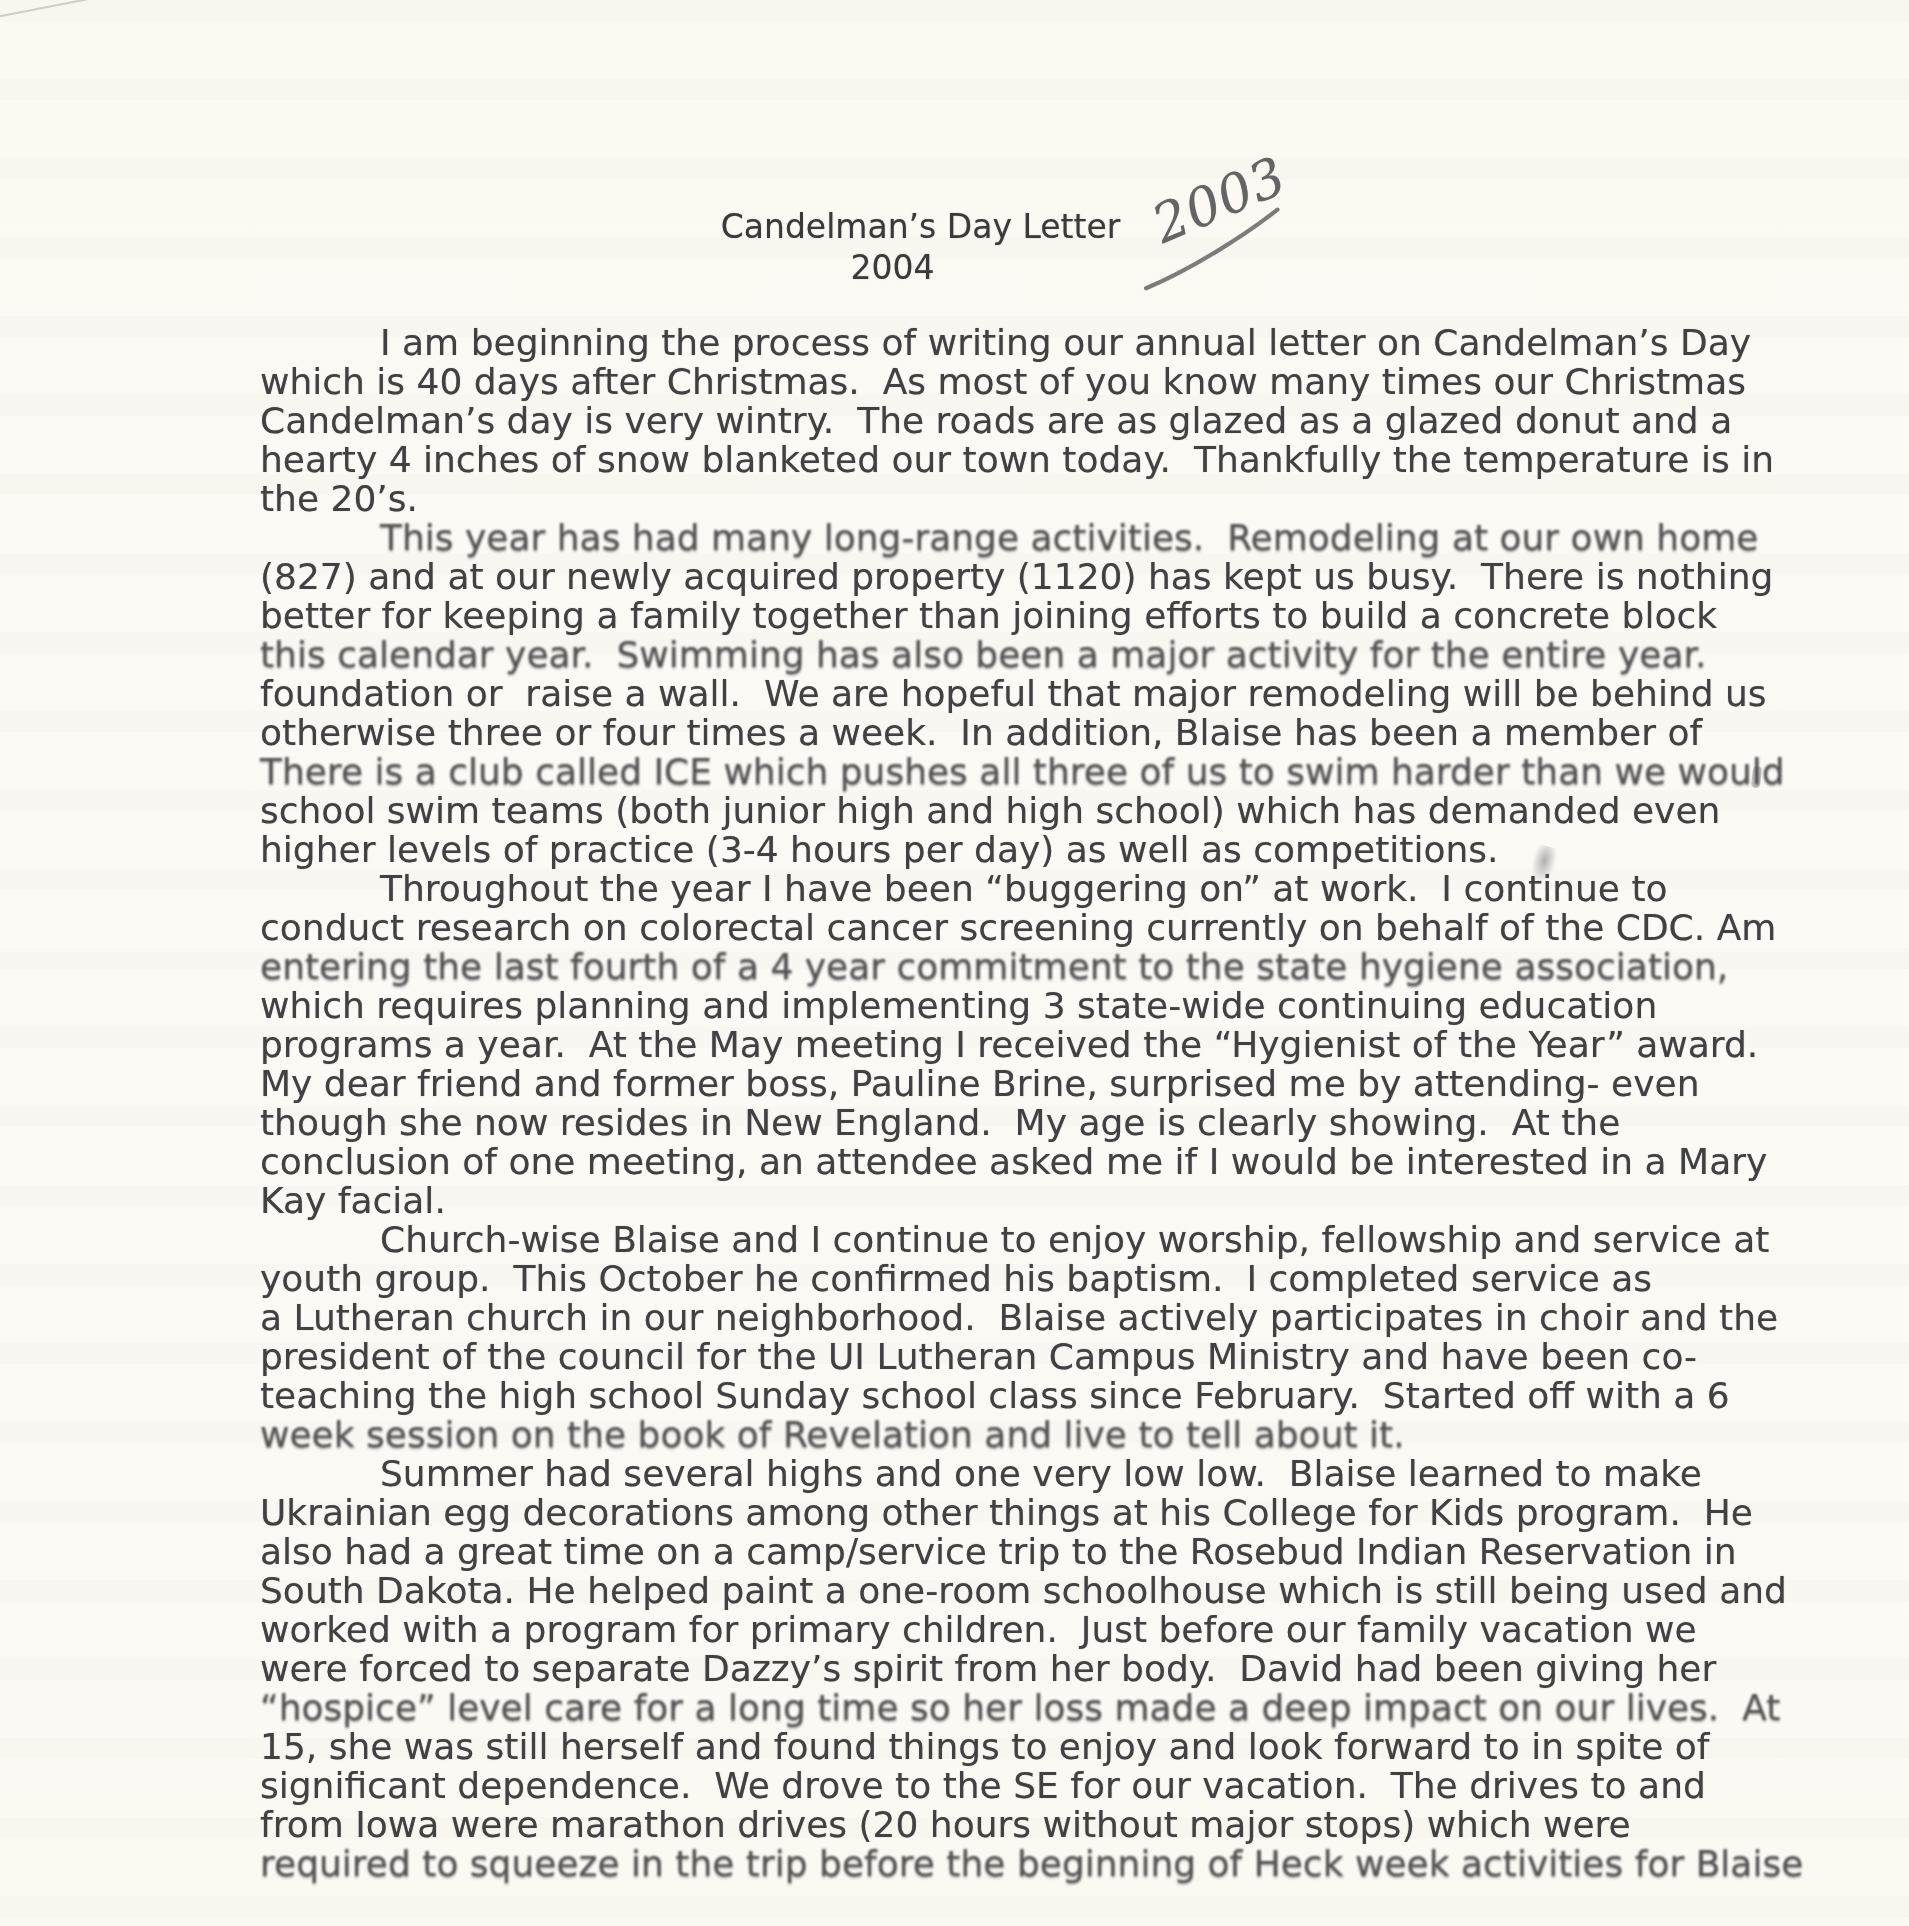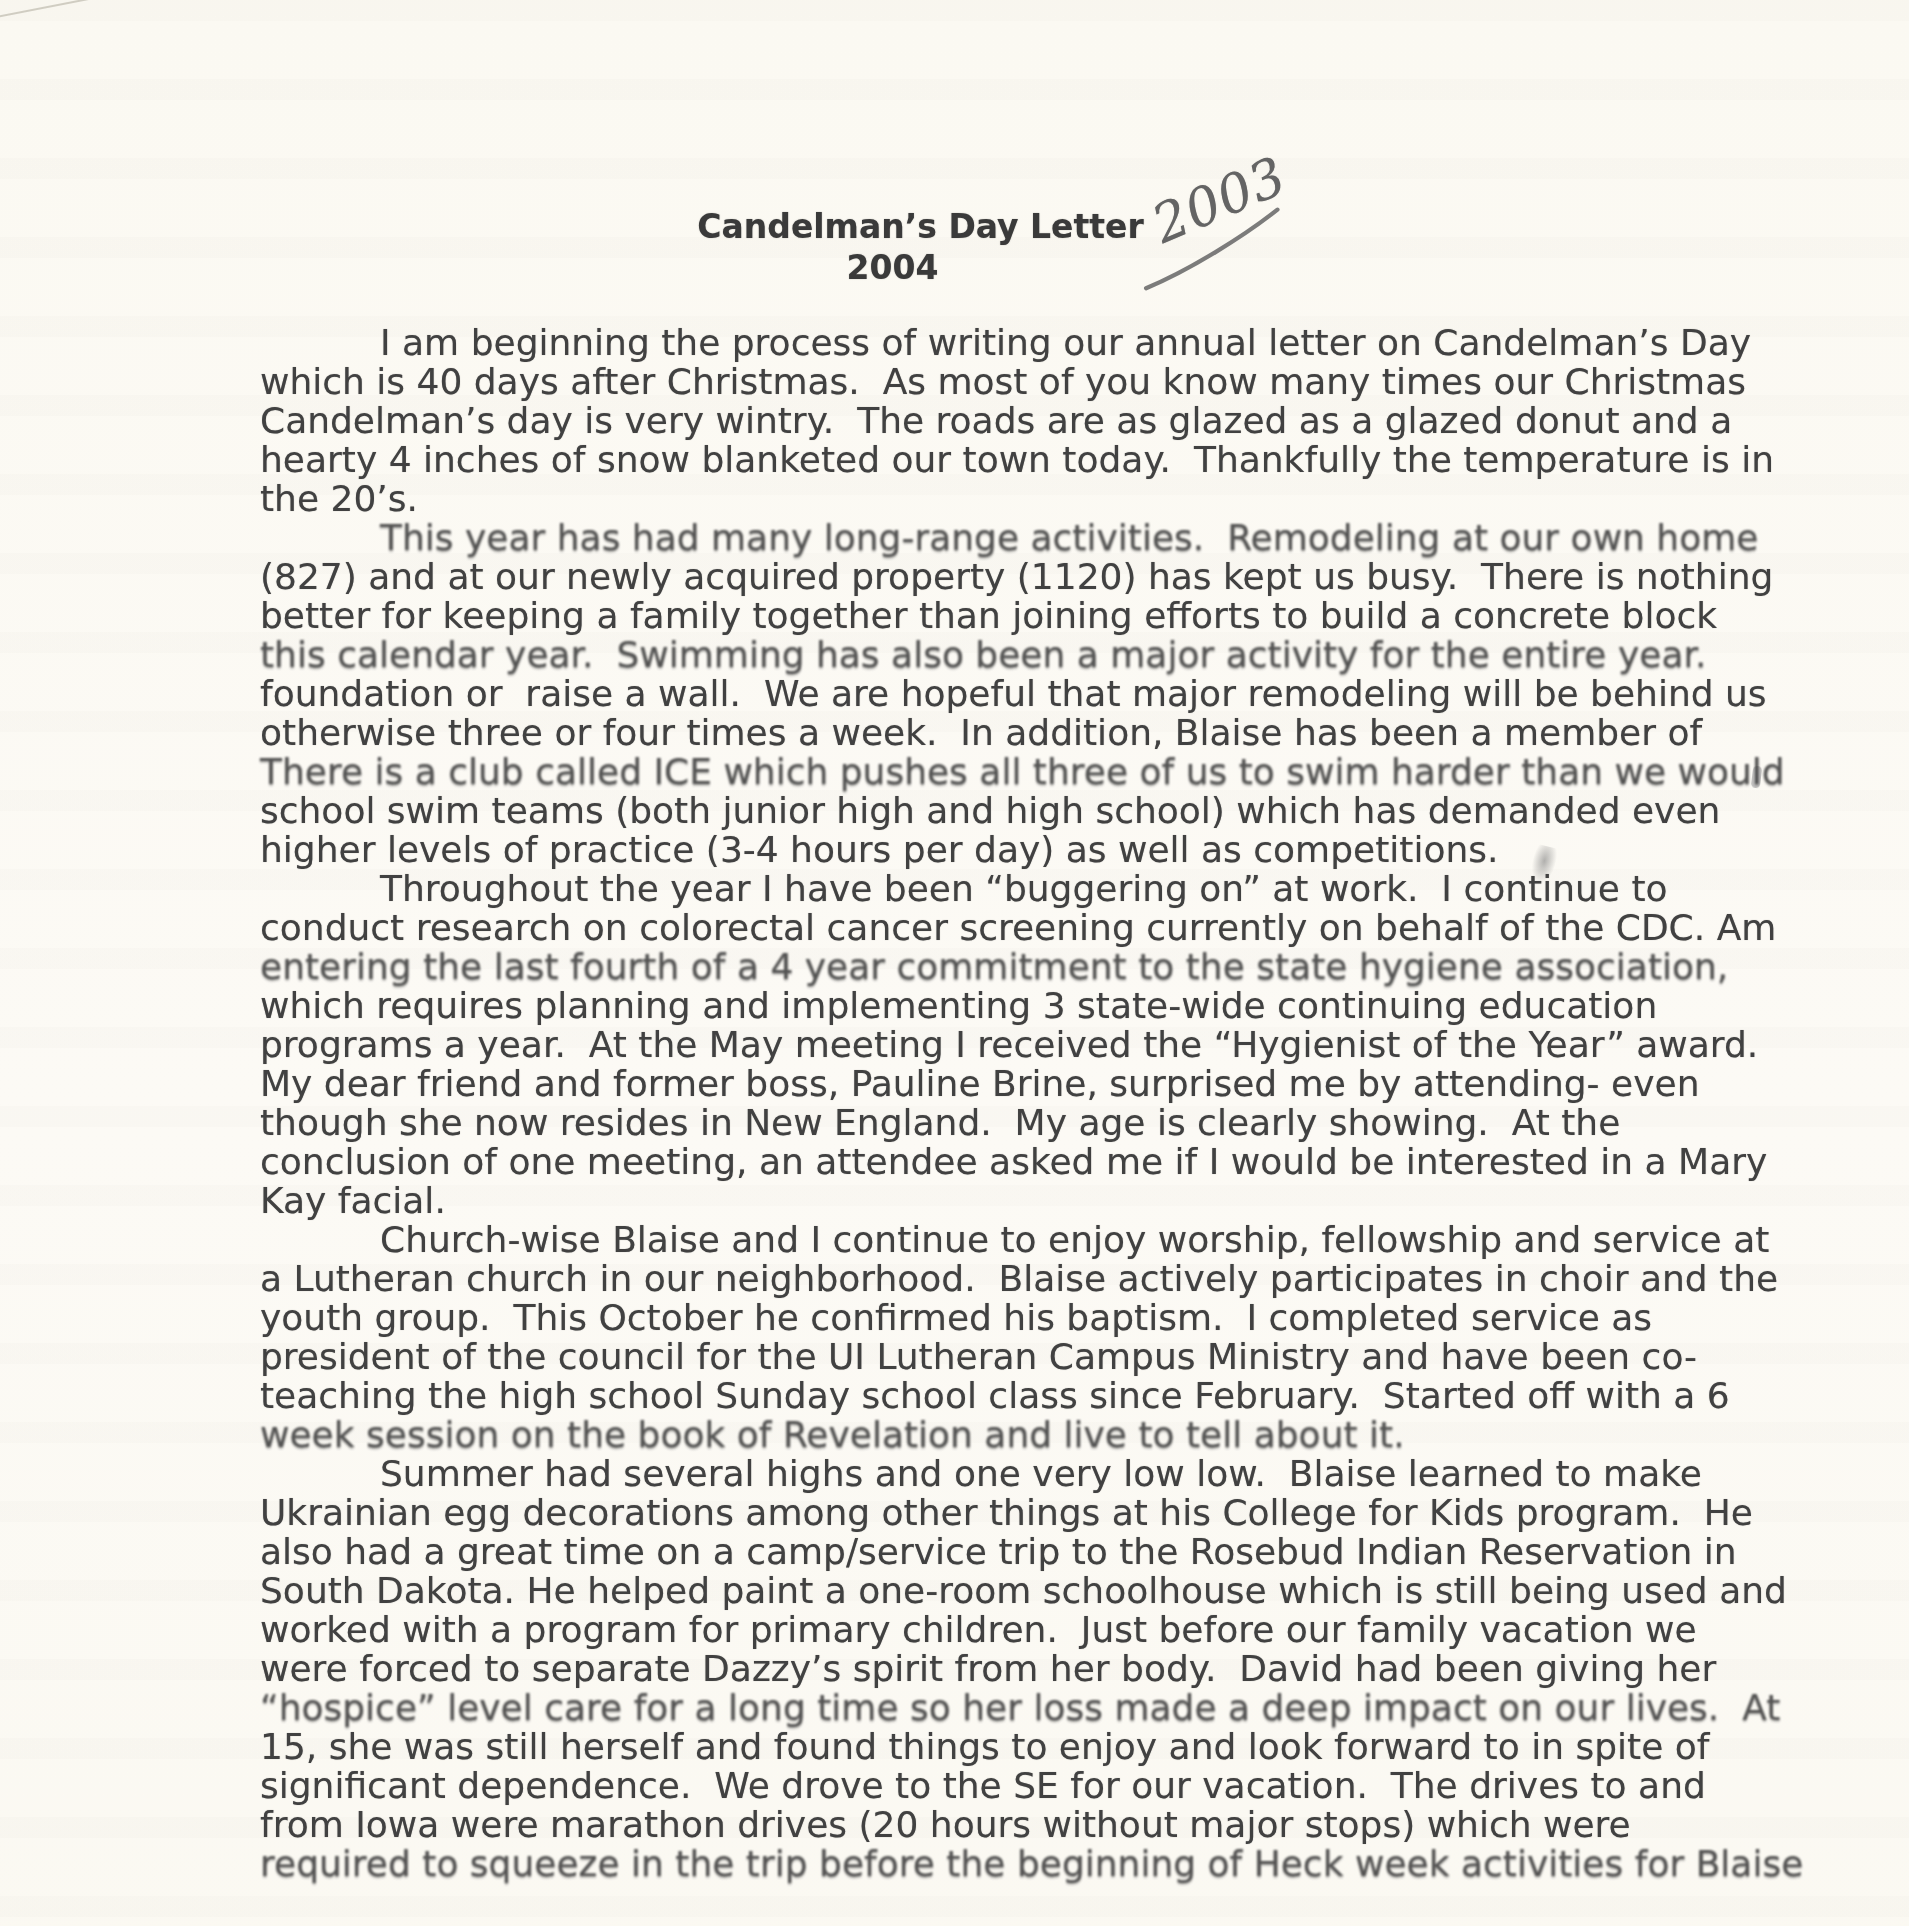--- a/index.html
+++ b/index.html
@@ -13,21 +13,21 @@
   
   .scan-bands{
     position:absolute;inset:0;pointer-events:none;
     background:repeating-linear-gradient(180deg,rgba(110,100,85,0.018) 0 21px,rgba(255,255,255,0) 21px 79px);
   }
   .title-block{
     position:absolute;left:223px;top:206px;width:1395px;
     text-align:center;color:#3a3a3a;
   }
   .title-line{
-    font-size:33px;line-height:41px;font-weight:700;
+    font-size:33px;line-height:41px;font-weight:400;
     text-shadow:0 0 1.2px rgba(60,60,60,.45);
     white-space:pre;
   }
   .title-year{position:relative;left:-28px;text-align:center;}
   .handwritten{
     position:absolute;left:1166px;top:198px;
     font-family:"DejaVu Serif","Liberation Serif",serif;
     font-style:italic;font-size:53px;line-height:1;
     color:#646464;letter-spacing:0.8px;
     transform:rotate(-23deg);transform-origin:left bottom;
@@ -112,22 +112,22 @@
         <div class="line worn">entering the last fourth of a 4 year commitment to the state hygiene association,</div>
         <div class="line">which requires planning and implementing 3 state-wide continuing education</div>
         <div class="line">programs a year.  At the May meeting I received the “Hygienist of the Year” award.</div>
         <div class="line">My dear friend and former boss, Pauline Brine, surprised me by attending- even</div>
         <div class="line">though she now resides in New England.  My age is clearly showing.  At the</div>
         <div class="line">conclusion of one meeting, an attendee asked me if I would be interested in a Mary</div>
         <div class="line">Kay facial.</div>
       </div>
       <div>
         <div class="line first">Church-wise Blaise and I continue to enjoy worship, fellowship and service at</div>
+        <div class="line">youth group.  This October he confirmed his baptism.  I completed service as</div>
         <div class="line">a Lutheran church in our neighborhood.  Blaise actively participates in choir and the</div>
-        <div class="line">youth group.  This October he confirmed his baptism.  I completed service as</div>
         <div class="line">president of the council for the UI Lutheran Campus Ministry and have been co-</div>
         <div class="line">teaching the high school Sunday school class since February.  Started off with a 6</div>
         <div class="line worn">week session on the book of Revelation and live to tell about it.</div>
       </div>
       <div>
         <div class="line first">Summer had several highs and one very low low.  Blaise learned to make</div>
         <div class="line">Ukrainian egg decorations among other things at his College for Kids program.  He</div>
         <div class="line">also had a great time on a camp/service trip to the Rosebud Indian Reservation in</div>
         <div class="line">South Dakota. He helped paint a one-room schoolhouse which is still being used and</div>
         <div class="line">worked with a program for primary children.  Just before our family vacation we</div>

